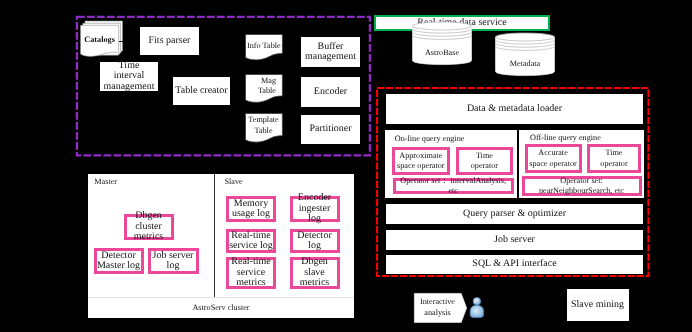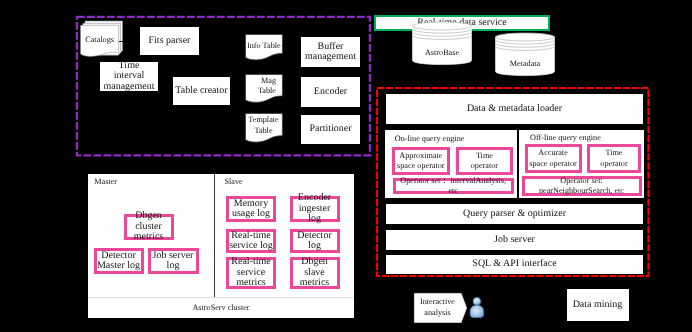--- a/index.html
+++ b/index.html
@@ -22,21 +22,21 @@
 <div id="stage">
 
   <svg class="abs" style="left:74px;top:14px;" width="298" height="144" viewBox="0 0 298 144">
     <rect x="2.9" y="2.9" width="293" height="138.4" fill="none" stroke="#8f2bc4" stroke-width="2.3" stroke-dasharray="7.8 2.2"></rect>
   </svg>
 
   <svg class="abs" style="left:375px;top:86px;" width="276" height="193" viewBox="0 0 276 193">
     <rect x="2" y="2" width="271.5" height="188" fill="none" stroke="#f40000" stroke-width="2.2" stroke-dasharray="7.4 1.7"></rect>
   </svg>
 
-  <div class="abs" style="left:80px;top:20px;width:43px;height:38px;">
+  <div class="abs" style="left:80px;top:20px;width:43px;height:38px;font-weight:bold;">
     <svg width="43" height="38" viewBox="0 0 43 38">
       <g fill="#fff" stroke="#8d8d8d" stroke-width="0.6">
         <path d="M5.0 1.0 H42.5 V30.6 L40.0 33.1 H5.0 Z"></path>
         <path d="M2.8 3.3 H40.6 V32.7 L38.2 35.2 H2.8 Z"></path>
         <path d="M0.5 5.3 H38.7 V33.2 C33 30.9 27 32.9 19 35.3 C12 37.1 5 36.8 0.5 34.0 Z"></path>
       </g>
     </svg>
     <div class="abs" style="left:0.5px;top:6.4px;width:38.2px;height:27px;display:flex;align-items:center;justify-content:center;font-size:8.2px;color:#111;">Catalogs</div>
   </div>
 
@@ -165,15 +165,15 @@
           <stop offset="0%" stop-color="#dceaf7"></stop>
           <stop offset="45%" stop-color="#a9cde9"></stop>
           <stop offset="100%" stop-color="#5e9acf"></stop>
         </radialGradient>
       </defs>
       <circle cx="7.9" cy="5.3" r="3.8" fill="url(#pgh)" stroke="#5387b9" stroke-width="0.7"></circle>
       <path d="M7.9 9.2 C11.8 9.2 14.6 11.5 14.6 15.2 V18.6 C14.6 20.5 13.2 21.6 11.3 21.6 H4.5 C2.6 21.6 1.2 20.5 1.2 18.6 V15.2 C1.2 11.5 4.0 9.2 7.9 9.2 Z" fill="url(#pgb)" stroke="#5387b9" stroke-width="0.7"></path>
     </svg>
   </div>
 
-  <div class="box" style="left:566.5px;top:289px;width:62px;height:31.5px;">Data mining</div>
+  <div class="box" style="left:566.5px;top:289px;width:62px;height:31.5px;">Slave mining</div>
 
 </div>
 
 </body></html>

